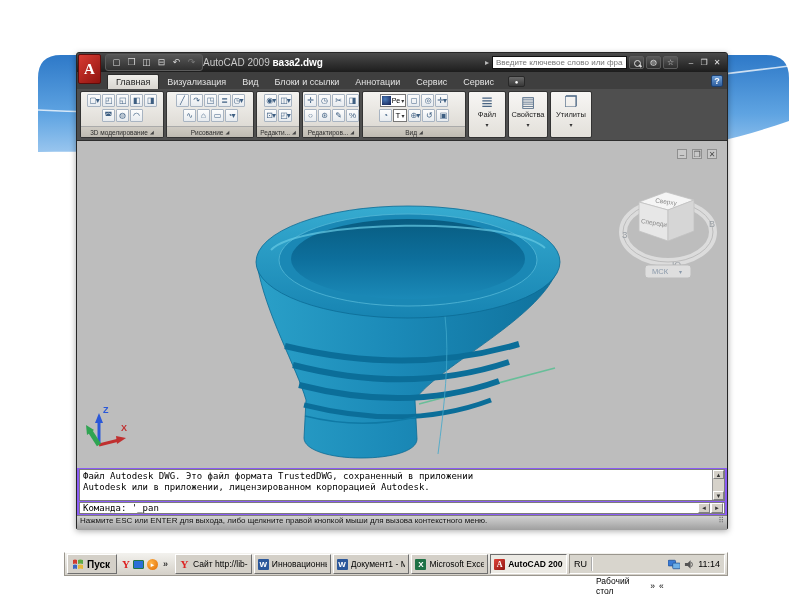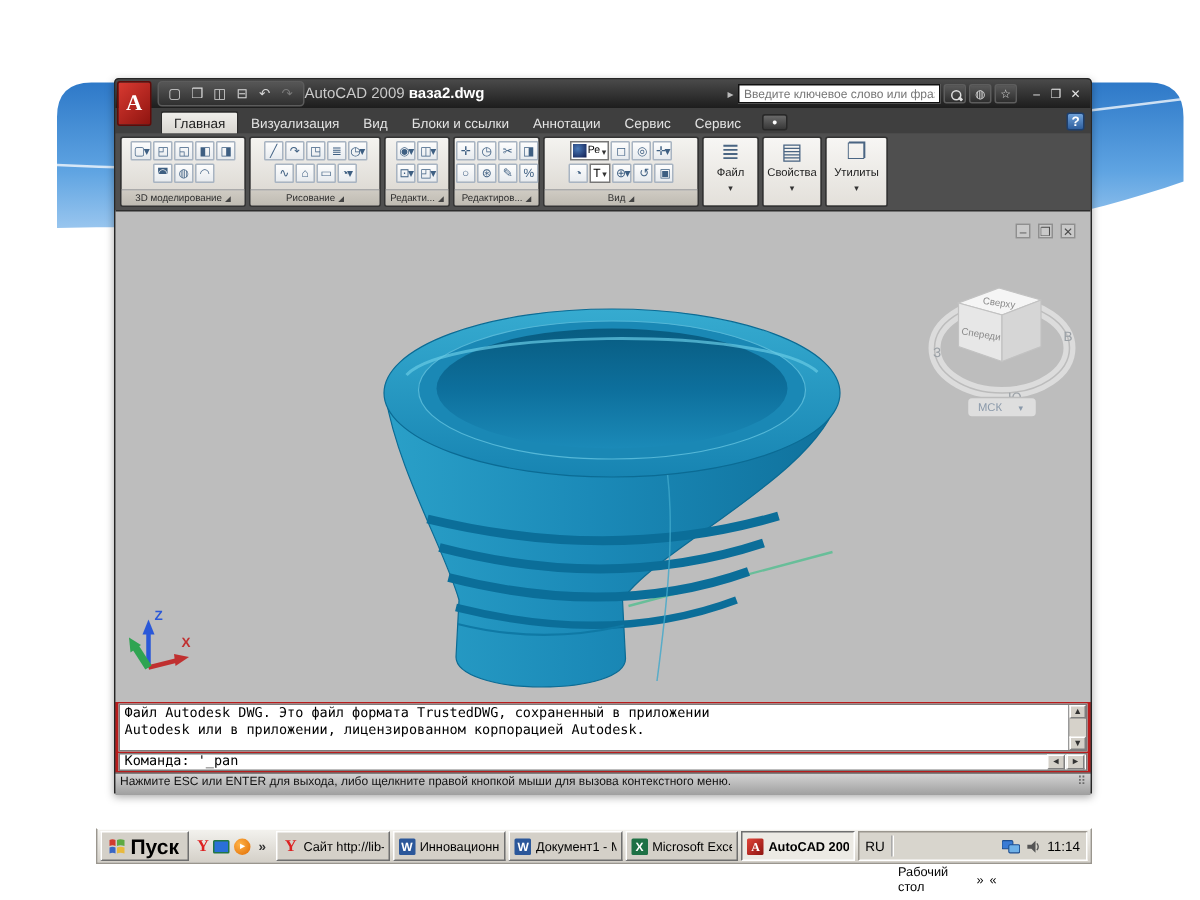--- a/index.html
+++ b/index.html
@@ -77,21 +77,21 @@
   
   .viewport { position:relative; height:328px; background:#bdbdbd; border-top:1px solid #2d2d2d; overflow:hidden; }
   .vpbtns { position:absolute; top:8px; right:10px; display:flex; gap:5px; }
   .vpbtns span { width:10px; height:10px; font-size:8px; line-height:10px; text-align:center;
                  color:#4c4c4c; border:1px solid #8f8f8f; background:#c9c9c9; }
   .vase-svg { position:absolute; left:172px; top:57px; }
   .cube-svg { position:absolute; right:6px; top:44px; }
   .ucs-svg { position:absolute; left:4px; top:260px; }
 
   
-  .cmdwin { height:47px; background:#b91c1c; padding:1px 2px; }
+  .cmdwin { height:47px; background:#8b5cf6; padding:1px 2px; }
   .cmdhist { height:32px; background:#fff; border:1px solid #7b7b7b; display:flex; }
   .cmdlines { flex:1; font-family:"DejaVu Sans Mono", monospace; font-size:9px; line-height:11px;
               padding:1px 3px; color:#000; white-space:nowrap; overflow:hidden; }
   .vscroll { width:12px; background:#d6d2ca; border-left:1px solid #999; display:flex; flex-direction:column;
              justify-content:space-between; align-items:center; font-size:6px; color:#333; }
   .vscroll .btn { width:11px; height:9px; background:#d4d0c8; border:1px solid; border-color:#fff #808080 #808080 #fff;
                   text-align:center; line-height:8px; }
   .cmdline { height:12px; margin-top:1px; background:#fff; border:1px solid #7b7b7b; display:flex; align-items:center; }
   .cmdline .txt { flex:1; font-family:"DejaVu Sans Mono", monospace; font-size:9px; padding-left:3px; color:#000; }
   .hbtn { width:12px; height:10px; background:#d4d0c8; border:1px solid; border-color:#fff #808080 #808080 #fff;
@@ -102,21 +102,21 @@
                display:flex; font-size:8px; color:#111; padding:0 3px; }
   .statusbar .msg { flex:1; white-space:nowrap; overflow:hidden; }
   .grip { color:#6b6b6b; font-size:8px; }
 
   
   .taskbar { position:absolute; left:64px; top:552px; width:664px; height:24px;
              background:linear-gradient(#f3f2ee,#d4d0c8); border:1px solid #9a968e; border-top:1px solid #fff;
              display:flex; align-items:center; padding:0 2px; gap:2px; }
   .startbtn { height:20px; display:flex; align-items:center; gap:3px; padding:0 6px 0 4px;
               background:#d4d0c8; border:1px solid; border-color:#fff #6f6f6f #6f6f6f #fff;
-              font-size:14px; font-weight:bold; color:#000; }
+              font-size:10px; font-weight:bold; color:#000; }
   .ql { display:flex; align-items:center; gap:3px; padding:0 3px; }
   .ql-y { color:#d22; font-weight:bold; font-size:11px; font-family:"Liberation Serif", serif; }
   .ql-mon { width:11px; height:9px; background:#2a6fd8; border:1.5px solid #274; border-radius:1px; }
   .ql-media { width:11px; height:11px; border-radius:50%; background:radial-gradient(circle at 35% 35%, #ffb347, #e06a00);
               color:#fff; font-size:7px; line-height:11px; text-align:center; }
   .ql-more { font-size:9px; color:#333; font-weight:bold; margin:0 2px; }
   .taskbtn { width:79px; height:20px; display:flex; align-items:center; gap:3px; padding:0 3px;
              background:#d4d0c8; border:1px solid; border-color:#fff #6f6f6f #6f6f6f #fff;
              font-size:8.5px; color:#000; overflow:hidden; }
   .taskbtn.active { background:#eceae4; border-color:#6f6f6f #fff #fff #6f6f6f; font-weight:bold; }

